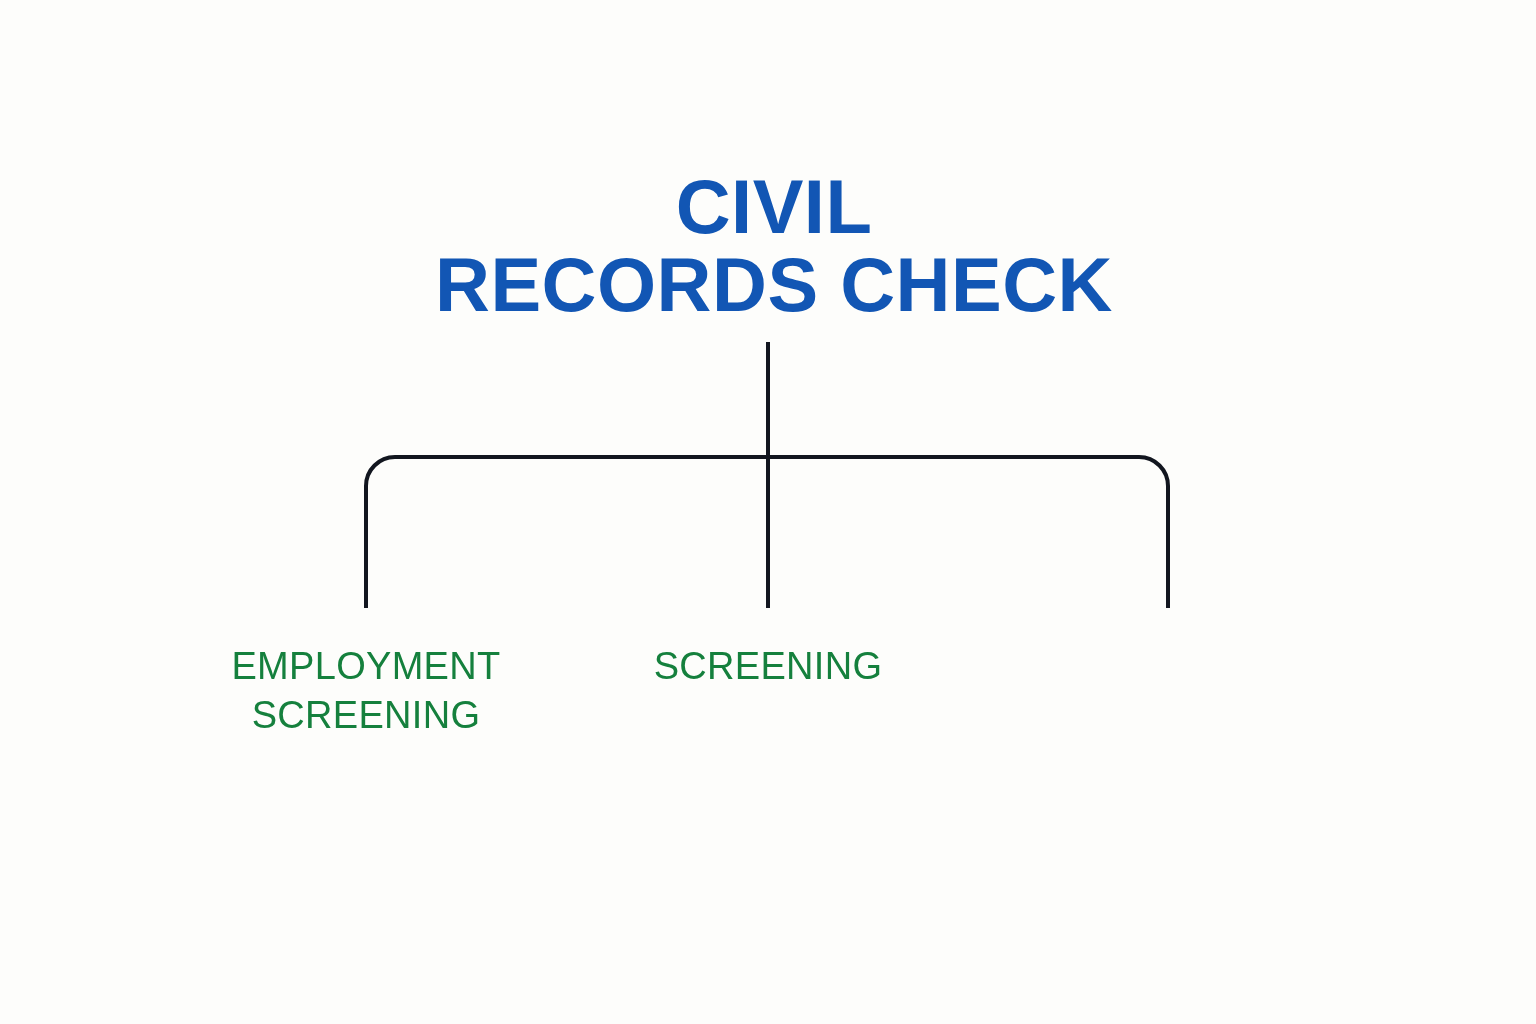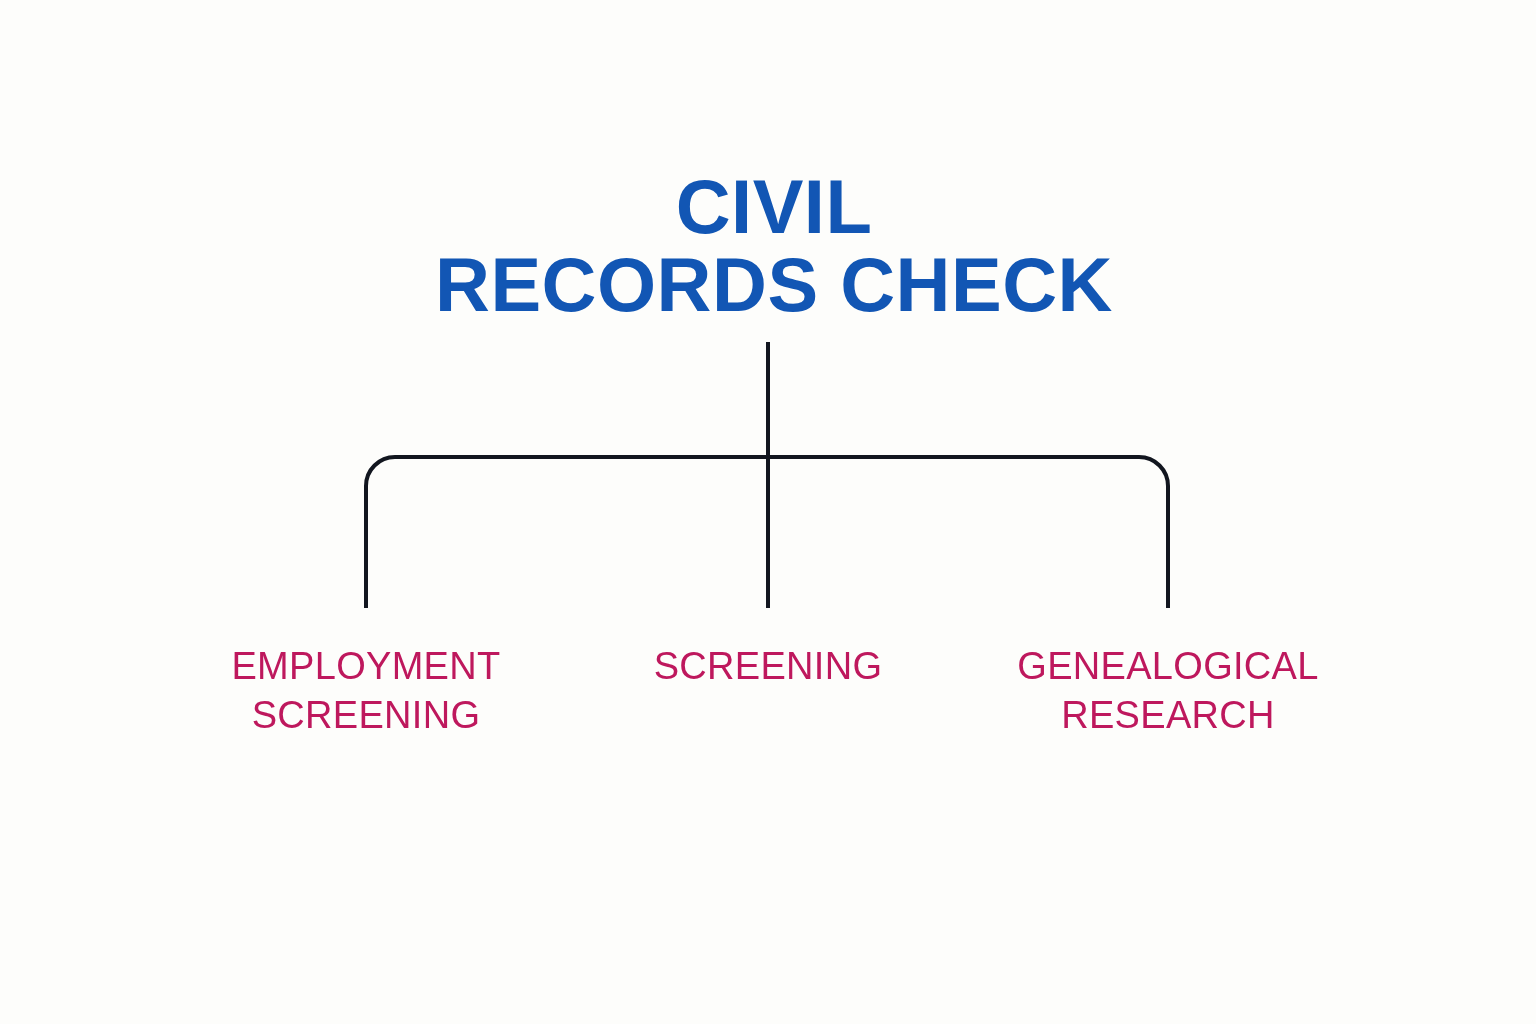--- a/index.html
+++ b/index.html
@@ -51,21 +51,21 @@
     width: 1536px;
     height: 1024px;
     pointer-events: none;
   }
 
   
   .leaf {
     position: absolute;
     top: 642px;
     text-align: center;
-    color: #be185d;
+    color: #15803d;
     font-family: "Liberation Sans", sans-serif;
     font-weight: normal;
     font-size: 38px;
     line-height: 49px;
     letter-spacing: 0.3px;
     text-transform: uppercase;
     white-space: nowrap;
   }
   .leaf .leaf-line {
     display: block;
@@ -95,18 +95,14 @@
 
   <div class="leaf leaf-0">
     <span class="leaf-line">EMPLOYMENT</span>
     <span class="leaf-line">SCREENING</span>
   </div>
 
   <div class="leaf leaf-1">
     <span class="leaf-line">SCREENING</span>
   </div>
 
-  <div class="leaf leaf-2">
-    <span class="leaf-line">GENEALOGICAL</span>
-    <span class="leaf-line">RESEARCH</span>
-  </div>
 
 </div>
 
 </body></html>

